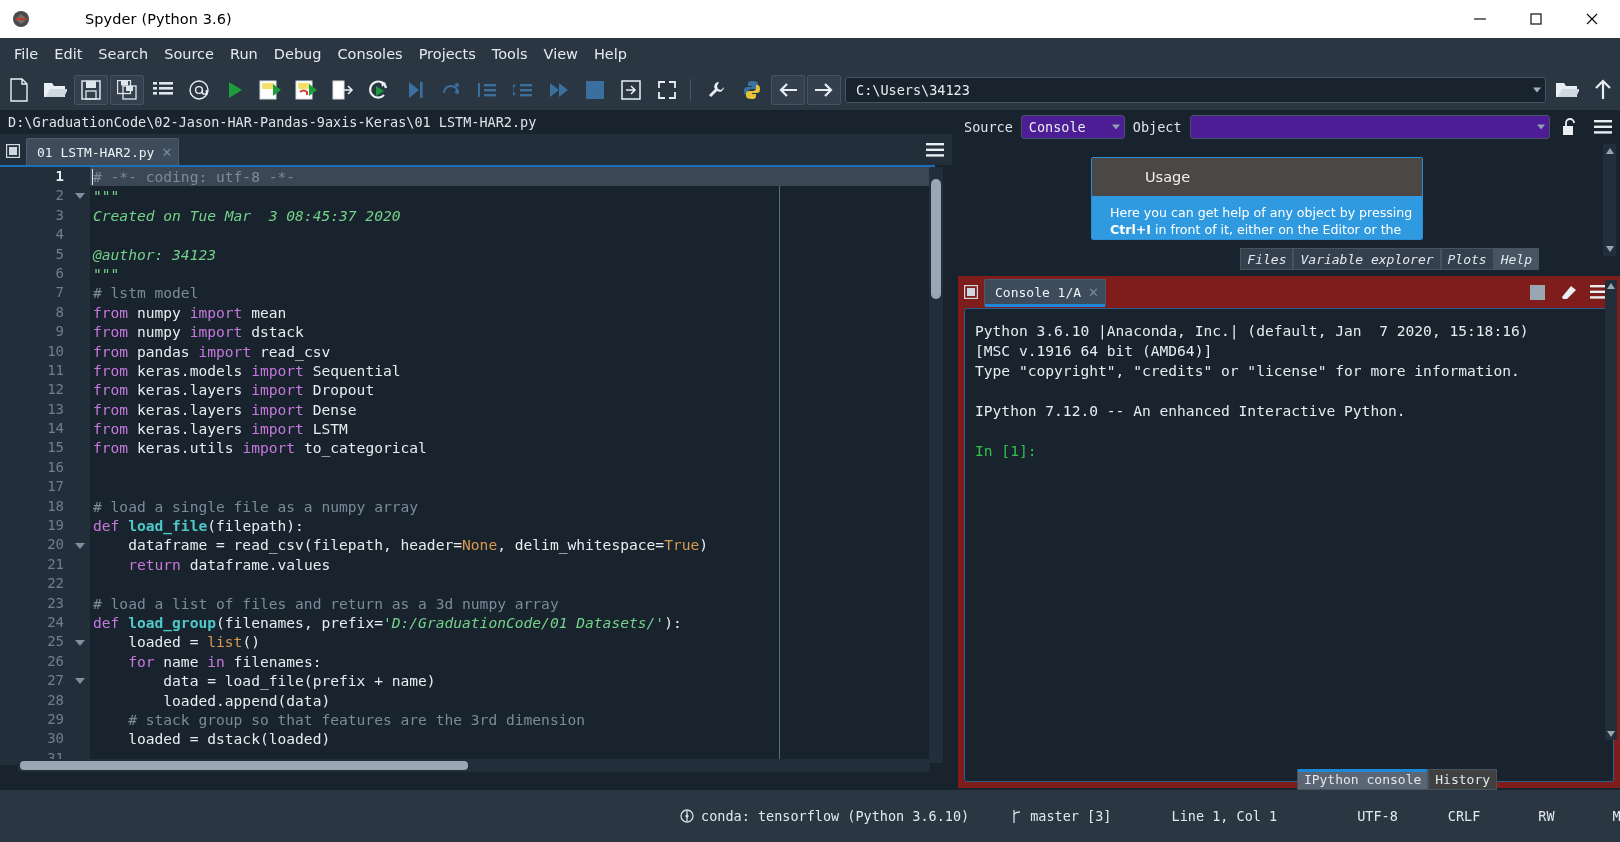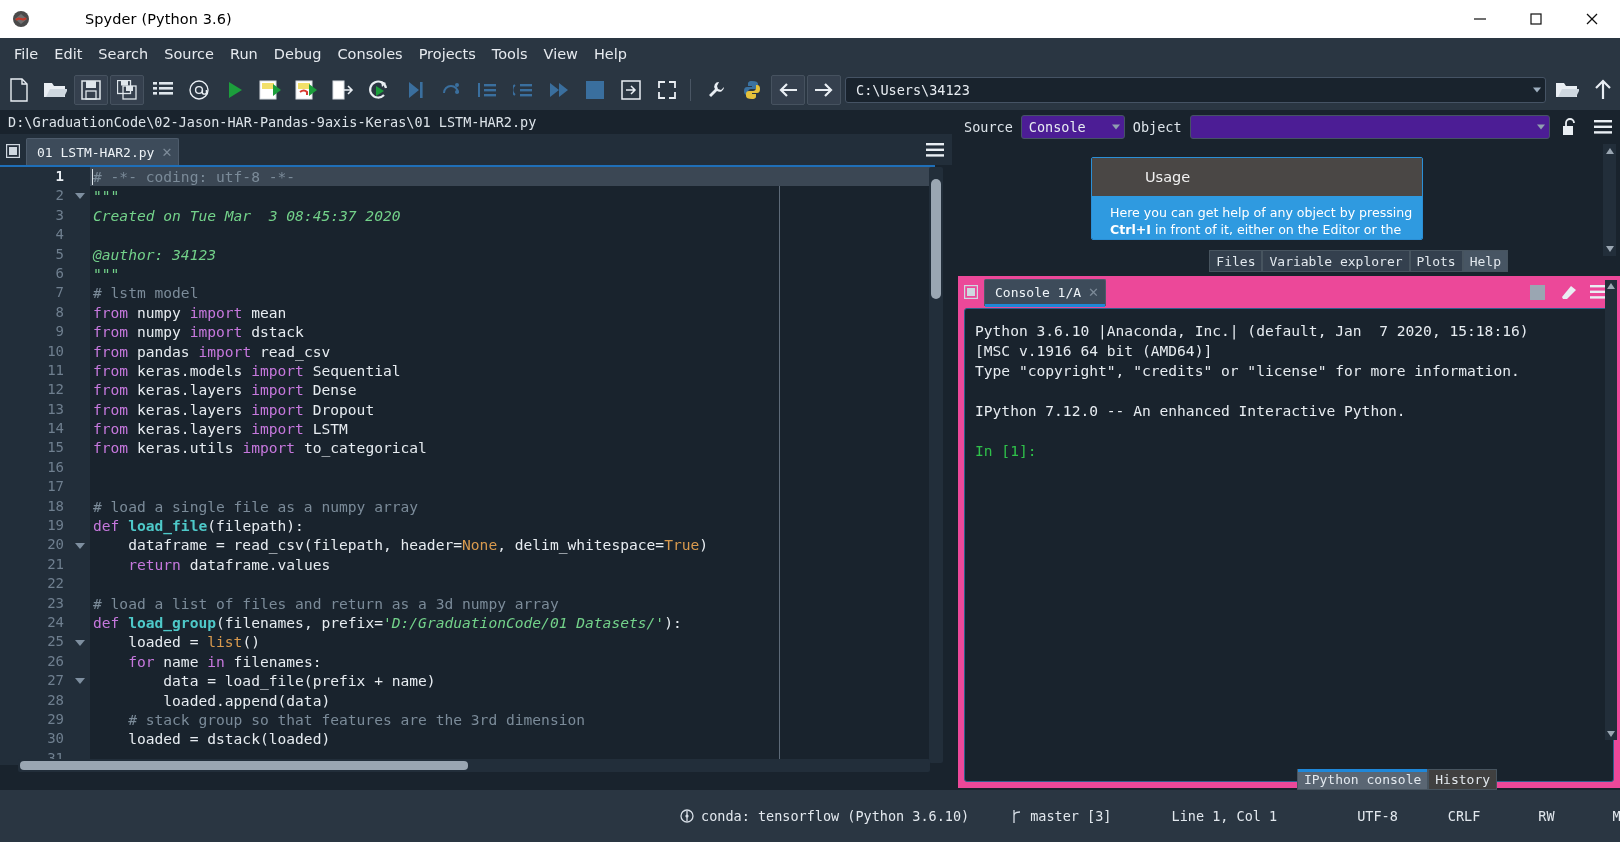--- a/index.html
+++ b/index.html
@@ -200,34 +200,34 @@
   }
   #help-vscroll .up, #help-vscroll .dn {
     position: absolute; left: 3px; width: 0; height: 0;
     border-left: 4px solid transparent; border-right: 4px solid transparent;
   }
   #help-vscroll .up { top: 4px; border-bottom: 6px solid #9aa6b2; }
   #help-vscroll .dn { bottom: 4px; border-top: 6px solid #9aa6b2; }
 
   #help-tabs {
     position: absolute; left: 958px; top: 248px; width: 662px; height: 26px;
-    display: flex; align-items: center; justify-content: flex-end; padding-right: 112px;
+    display: flex; align-items: flex-start; justify-content: flex-end; padding-right: 81px; font-style: italic;
   }
   .htab {
     height: 22px; padding: 0 6px; background: #34404e;
     border: 1px solid #47545f;
     display: flex; align-items: center;
     font-family: "DejaVu Sans Mono", monospace; font-size: 13px; color: #e2e8ee;
   }
   .htab.active { background: #475563; }
 
   
   #console-pane {
     position: absolute; left: 958px; top: 276px; width: 662px; height: 512px;
-    background: #ec4899;
+    background: #7f1d1d;
   }
   #console-tabbar {
     position: absolute; left: 0; top: 0; width: 662px; height: 32px;
     display: flex; align-items: center;
   }
   #console-tab {
     height: 27px; background: #3d4b5a; display: flex; align-items: center;
     padding: 0 6px 0 10px; gap: 7px; position: relative;
     border-top: 1px solid #4d5b6b; border-left: 1px solid #4d5b6b; border-right: 1px solid #4d5b6b;
     border-radius: 2px 2px 0 0;
@@ -581,22 +581,22 @@
         <div class="cline"><span class="st">"""</span></div>
         <div class="cline"><span class="st">Created on Tue Mar  3 08:45:37 2020</span></div>
         <div class="cline"><span class="st"></span></div>
         <div class="cline"><span class="st">@author: 34123</span></div>
         <div class="cline"><span class="st">"""</span></div>
         <div class="cline"><span class="cm"># lstm model</span></div>
         <div class="cline"><span class="k">from</span><span class="nm"> numpy </span><span class="k">import</span><span class="nm"> mean</span></div>
         <div class="cline"><span class="k">from</span><span class="nm"> numpy </span><span class="k">import</span><span class="nm"> dstack</span></div>
         <div class="cline"><span class="k">from</span><span class="nm"> pandas </span><span class="k">import</span><span class="nm"> read_csv</span></div>
         <div class="cline"><span class="k">from</span><span class="nm"> keras.models </span><span class="k">import</span><span class="nm"> Sequential</span></div>
+        <div class="cline"><span class="k">from</span><span class="nm"> keras.layers </span><span class="k">import</span><span class="nm"> Dropout</span></div>
         <div class="cline"><span class="k">from</span><span class="nm"> keras.layers </span><span class="k">import</span><span class="nm"> Dense</span></div>
-        <div class="cline"><span class="k">from</span><span class="nm"> keras.layers </span><span class="k">import</span><span class="nm"> Dropout</span></div>
         <div class="cline"><span class="k">from</span><span class="nm"> keras.layers </span><span class="k">import</span><span class="nm"> LSTM</span></div>
         <div class="cline"><span class="k">from</span><span class="nm"> keras.utils </span><span class="k">import</span><span class="nm"> to_categorical</span></div>
         <div class="cline"><span class="nm"></span></div>
         <div class="cline"><span class="nm"></span></div>
         <div class="cline"><span class="cm"># load a single file as a numpy array</span></div>
         <div class="cline"><span class="k">def</span><span class="nm"> </span><span class="fn">load_file</span><span class="nm">(filepath):</span></div>
         <div class="cline"><span class="nm">    dataframe = read_csv(filepath, header=</span><span class="bi">None</span><span class="nm">, delim_whitespace=</span><span class="bi">True</span><span class="nm">)</span></div>
         <div class="cline"><span class="nm">    </span><span class="k">return</span><span class="nm"> dataframe.values</span></div>
         <div class="cline"><span class="nm"></span></div>
         <div class="cline"><span class="cm"># load a list of files and return as a 3d numpy array</span></div>

